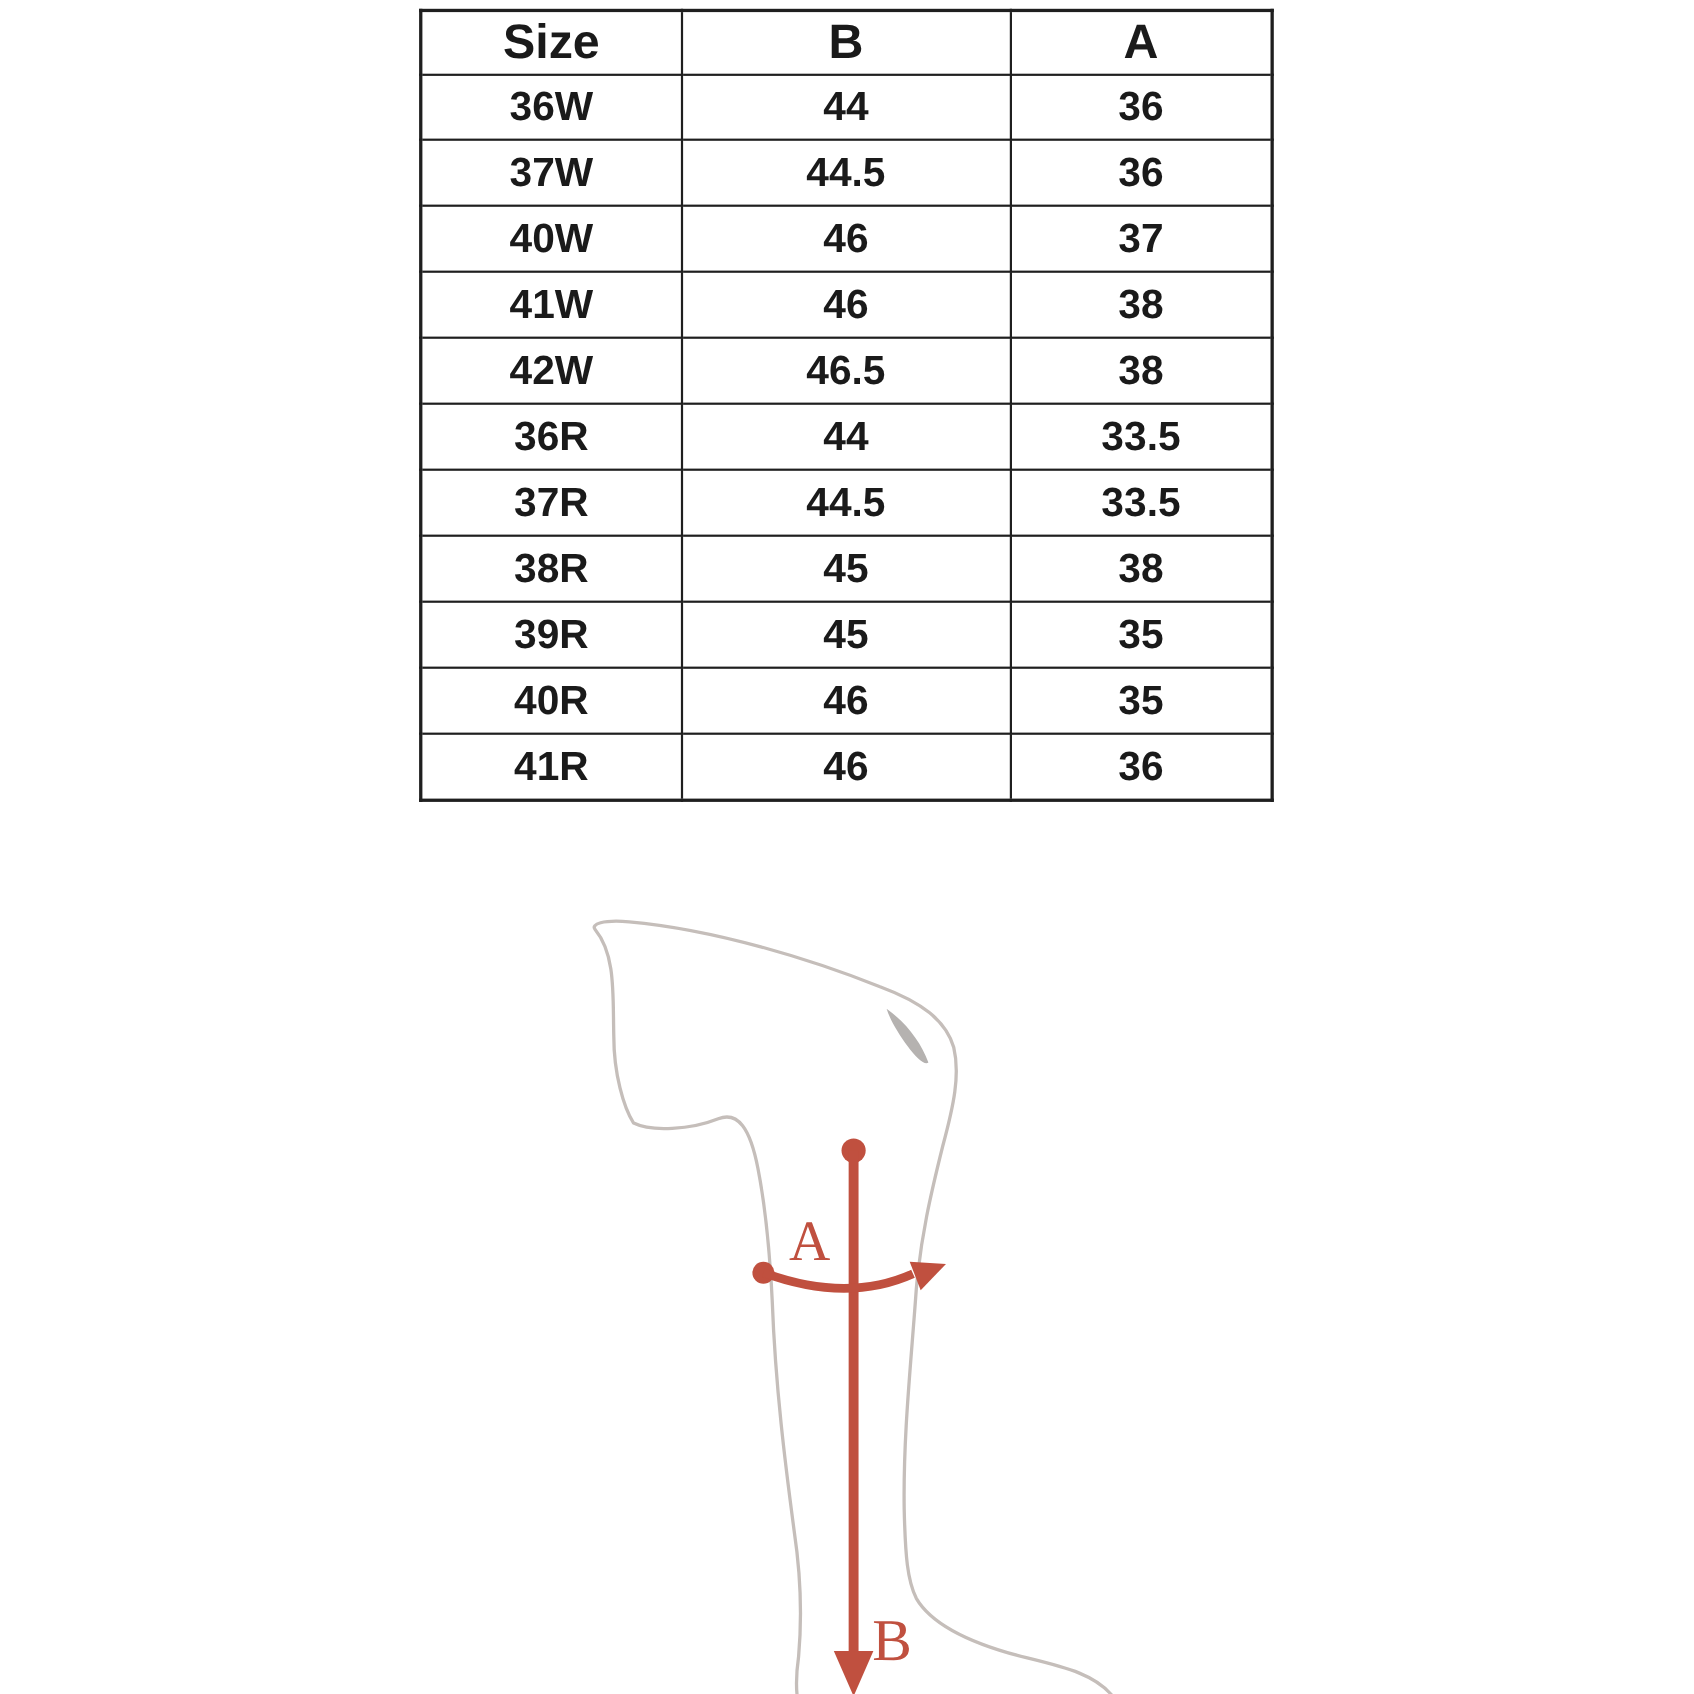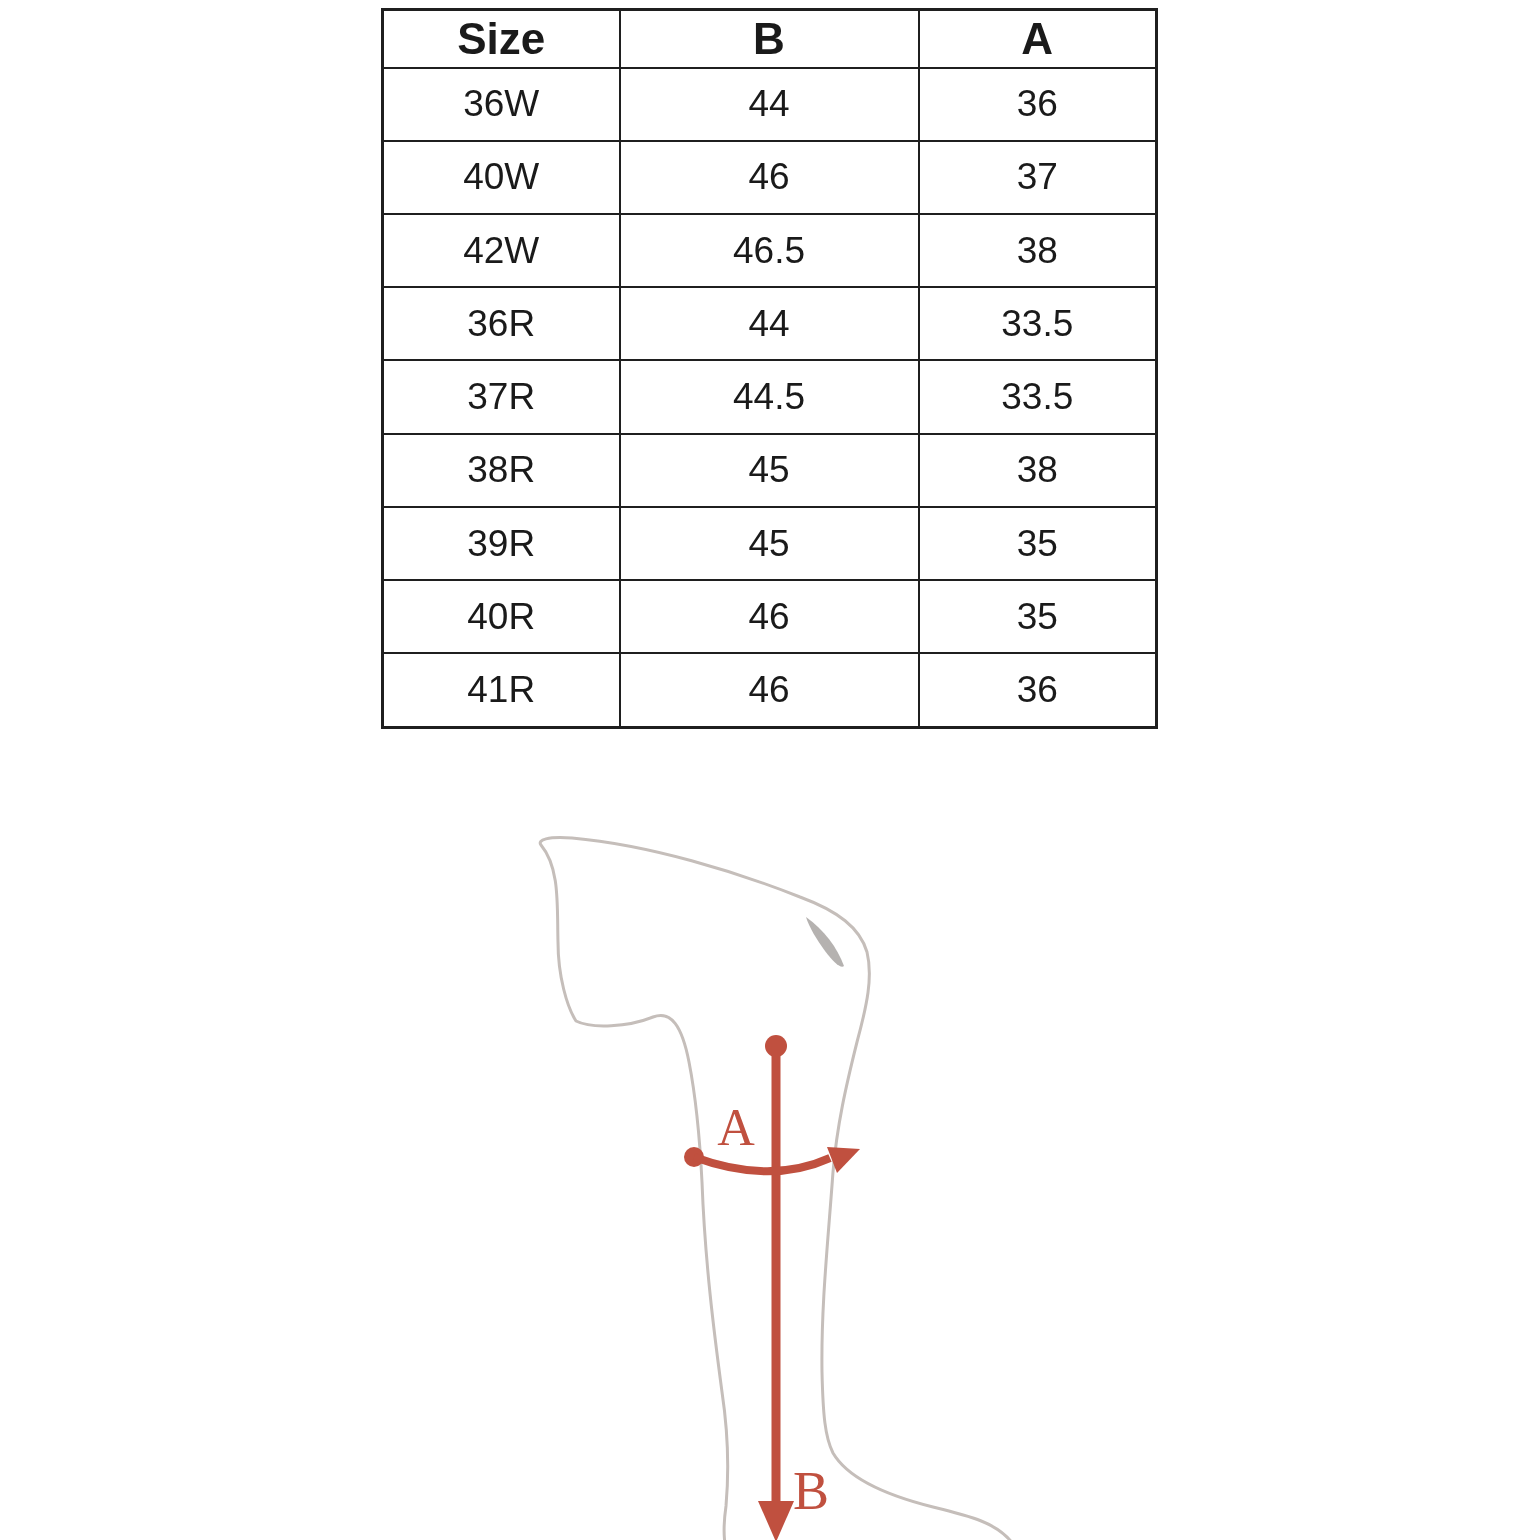--- a/index.html
+++ b/index.html
@@ -39,21 +39,21 @@
     white-space:nowrap;
   }
   table.size-table thead tr{height:58px;}
   table.size-table th{
     font-size:44px;
     font-weight:bold;
     margin-top:24px;
   }
   table.size-table td{
     font-size:37px;
-    font-weight:normal;
+    font-weight:bold;
   }
   .diagram{
     position:absolute;
     left:500px;top:795px;
     width:545px;height:745px;
   }
   .leg-outline{
     fill:none;
     stroke:var(--outline);
     stroke-width:3;
@@ -87,23 +87,33 @@
           <th>A</th>
         </tr>
     </thead>
     <tbody>
         <tr>
           <td>36W</td>
           <td>44</td>
           <td>36</td>
         </tr>
         <tr>
+          <td>37W</td>
+          <td>44.5</td>
+          <td>36</td>
+        </tr>
+        <tr>
           <td>40W</td>
           <td>46</td>
           <td>37</td>
+        </tr>
+        <tr>
+          <td>41W</td>
+          <td>46</td>
+          <td>38</td>
         </tr>
         <tr>
           <td>42W</td>
           <td>46.5</td>
           <td>38</td>
         </tr>
         <tr>
           <td>36R</td>
           <td>44</td>
           <td>33.5</td>

